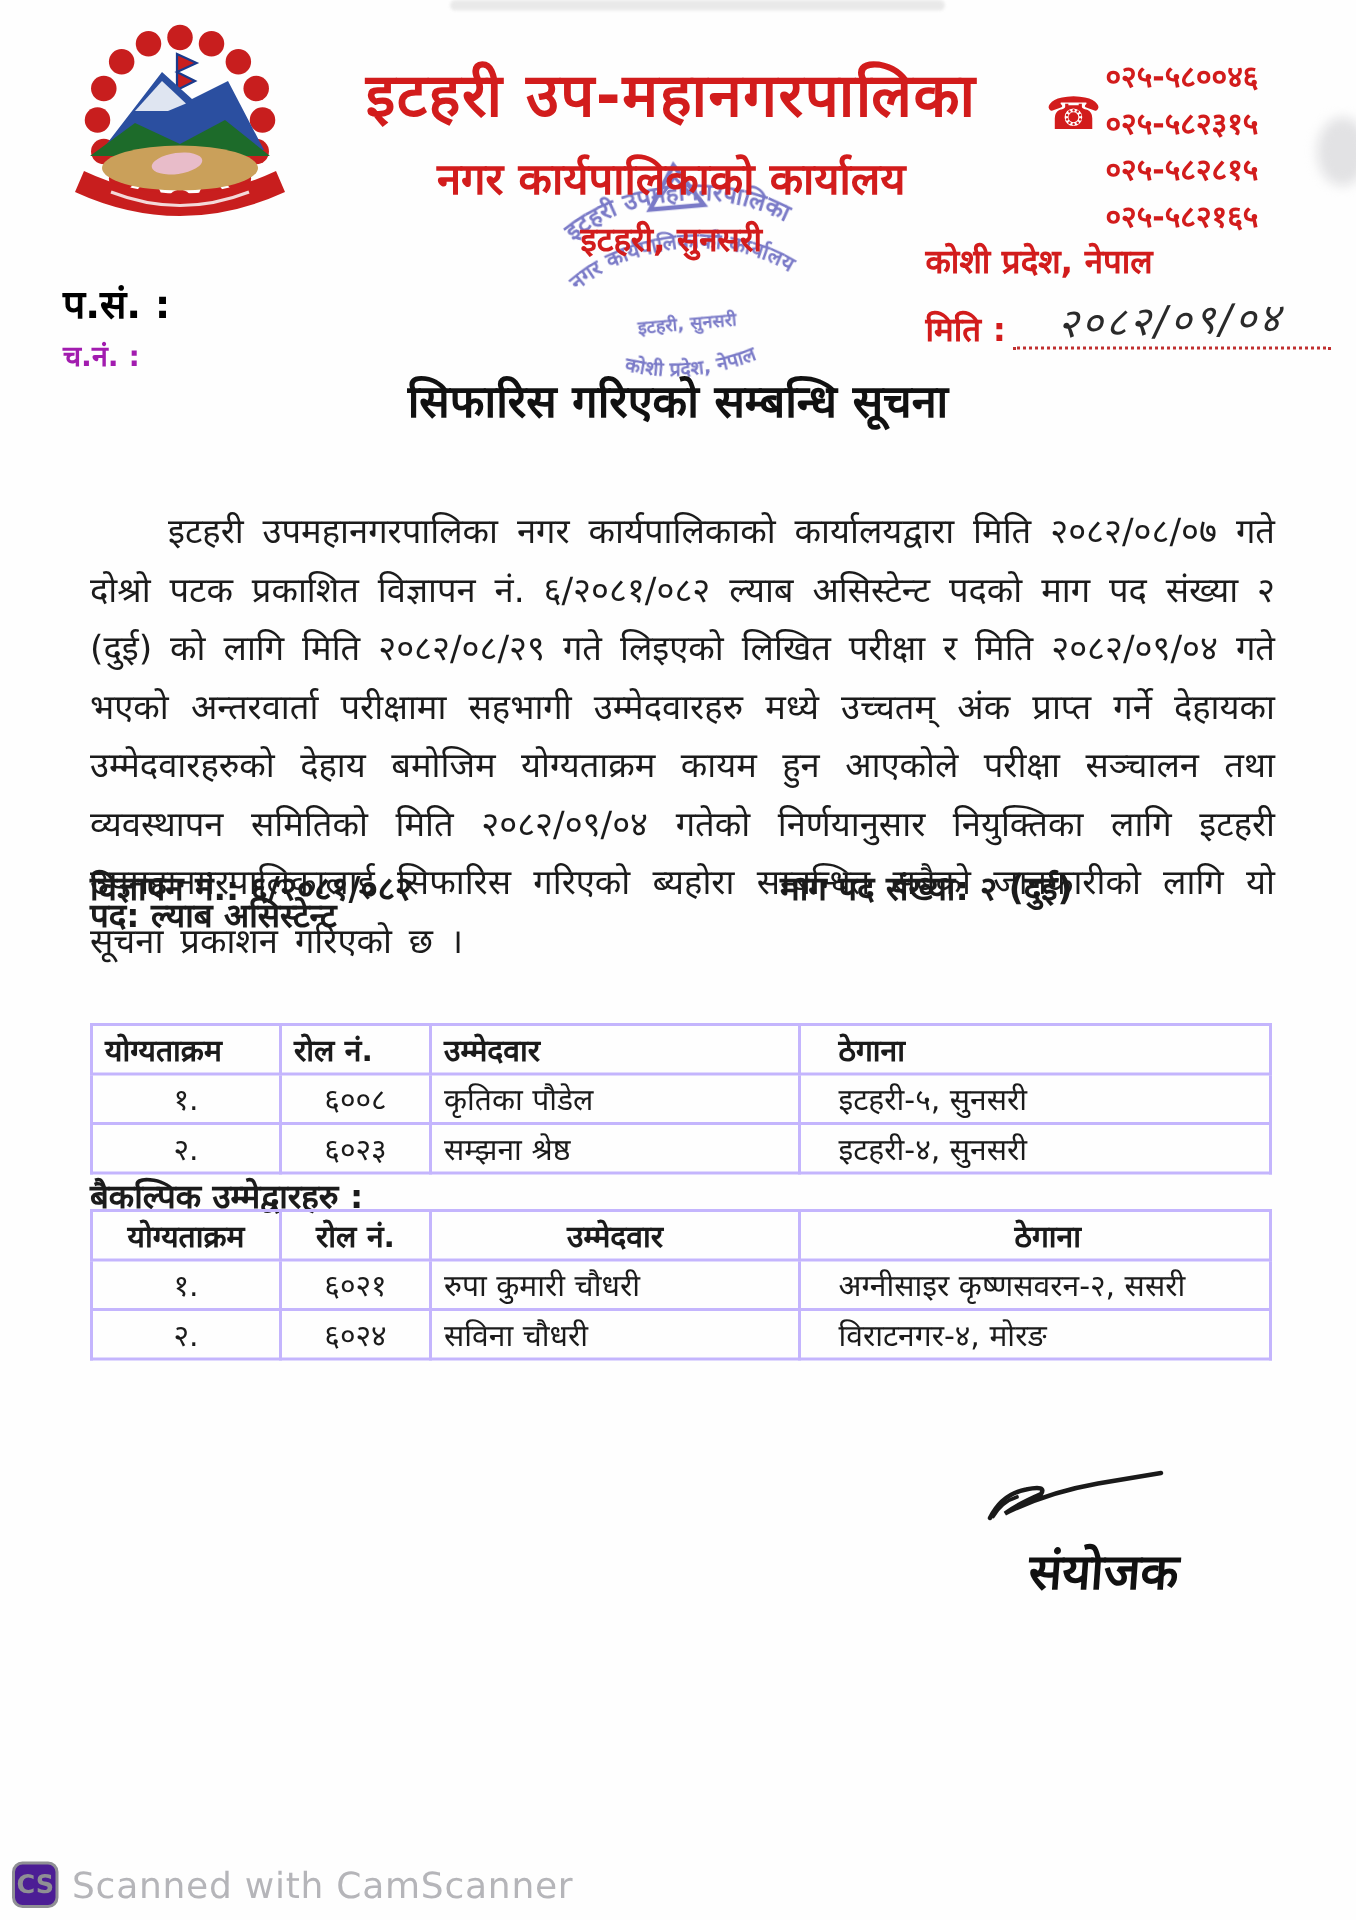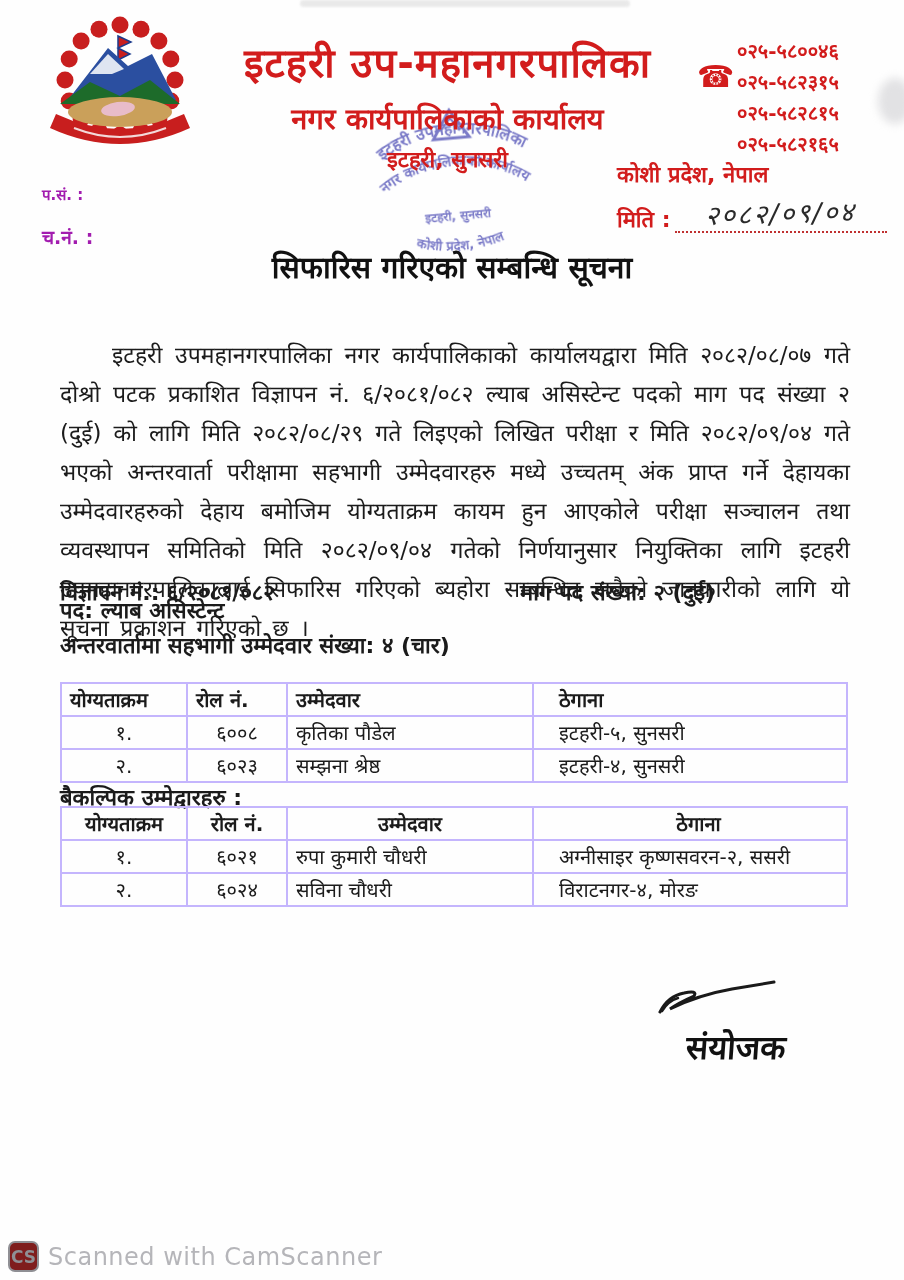--- a/index.html
+++ b/index.html
@@ -26,21 +26,21 @@
     opacity:.68; transform:rotate(-5deg); filter:blur(.3px); }
   .phones { position:absolute; left:737px; top:36px; z-index:3; }
   .phone-num { font-size:20px; font-weight:bold; color:#d21c1c; line-height:31px; white-space:nowrap; }
   .phone-icon { position:absolute; left:-40px; top:26px; font-size:30px; color:#d21c1c; line-height:30px; }
   .province { position:absolute; left:617px; top:158px; font-size:22px; font-weight:bold; color:#d21c1c; }
   .date-row { position:absolute; left:617px; top:194px; font-size:22px; font-weight:bold; color:#d21c1c; }
   .date-line { display:inline-block; min-width:212px; border-bottom:2px dotted #c03030;
     margin-left:4px; text-align:center; vertical-align:bottom; }
   .date-value { font-size:27px; font-weight:500; font-style:italic; color:#2a2a2a;
     display:inline-block; transform:rotate(-1.5deg); letter-spacing:2px; }
-  .refno { position:absolute; left:42px; top:184px; font-size:15px; font-weight:bold; color:#a21caf; }
+  .refno { position:absolute; left:42px; top:184px; font-size:26px; font-weight:bold; color:#000000; }
   .chno  { position:absolute; left:42px; top:224px; font-size:19px; font-weight:bold; color:#a21caf; }
 
   
   .doc-title { position:absolute; left:0; top:246px; width:100%; text-align:center;
     font-size:30px; font-weight:bold; color:#111; }
   .main-para { position:absolute; left:60px; top:336px; width:790px;
     font-size:23px; font-weight:500; line-height:39px; text-align:justify;
     text-indent:52px; word-spacing:4px; }
   .info-line { position:absolute; left:60px; width:790px; font-size:22px; font-weight:600; }
   .advert-row { top:576px; }
@@ -69,21 +69,21 @@
   .closing-para { position:absolute; left:60px; top:924px; width:792px;
     font-size:23px; font-weight:500; line-height:38px; text-align:justify; word-spacing:2px; }
   .signature { position:absolute; left:652px; top:980px; width:130px; height:44px; }
   .signatory { position:absolute; left:686px; top:1024px; font-size:33px; font-weight:bold; color:#111;
     transform:skewX(-4deg); }
 
   
   .cam-footer { position:absolute; left:8px; top:1241px; display:flex; align-items:center; gap:9px; }
   .cs-badge { width:31px; height:31px; border:2.5px solid #8f8f94; border-radius:7px;
     color:#8f8f94; font-size:17px; font-weight:bold; display:flex; align-items:center;
-    justify-content:center; background:#7f1d1d; }
+    justify-content:center; background:#4c1d95; }
   .cs-text { font-size:24px; color:#b5b5b9; letter-spacing:.5px; }
 </style>
 </head>
 <body>
 
 <div class="page">
 
   <div class="scan-smear-top"></div>
   <div class="scan-smudge-right"></div>
 
@@ -161,21 +161,20 @@
 
   <div class="doc-title">सिफारिस गरिएको सम्बन्धि सूचना</div>
 
   <p class="main-para">इटहरी उपमहानगरपालिका नगर कार्यपालिकाको कार्यालयद्वारा मिति २०८२/०८/०७ गते दोश्रो पटक प्रकाशित विज्ञापन नं. ६/२०८१/०८२ ल्याब असिस्टेन्ट पदको माग पद संख्या २ (दुई) को लागि मिति २०८२/०८/२९ गते लिइएको लिखित परीक्षा र मिति २०८२/०९/०४ गते भएको अन्तरवार्ता परीक्षामा सहभागी उम्मेदवारहरु मध्ये उच्चतम् अंक प्राप्त गर्ने देहायका उम्मेदवारहरुको देहाय बमोजिम योग्यताक्रम कायम हुन आएकोले परीक्षा सञ्चालन तथा व्यवस्थापन समितिको मिति २०८२/०९/०४ गतेको निर्णयानुसार नियुक्तिका लागि इटहरी उपमहानगरपालिकालाई सिफारिस गरिएको ब्यहोरा सम्बन्धित सबैको जानकारीको लागि यो सूचना प्रकाशन गरिएको छ ।</p>
 
   <div class="info-line advert-row">
     <span>विज्ञापन नं.: ६/२०८१/०८२</span>
     <span class="demand-count">माग पद संख्या: २ (दुई)</span>
   </div>
   <div class="info-line post-row">पद: ल्याब असिस्टेन्ट</div>
-  <div class="info-line interview-row">अन्तरवार्तामा सहभागी उम्मेदवार संख्या: ४ (चार)</div>
 
   <table class="cand table-successful">
     <tbody>
         <tr class="hdr">
       <td class="c0">योग्यताक्रम</td>
       <td class="c1">रोल नं.</td>
       <td class="c2">उम्मेदवार</td>
       <td class="c3">ठेगाना</td>
     </tr>
     <tr class="row">

